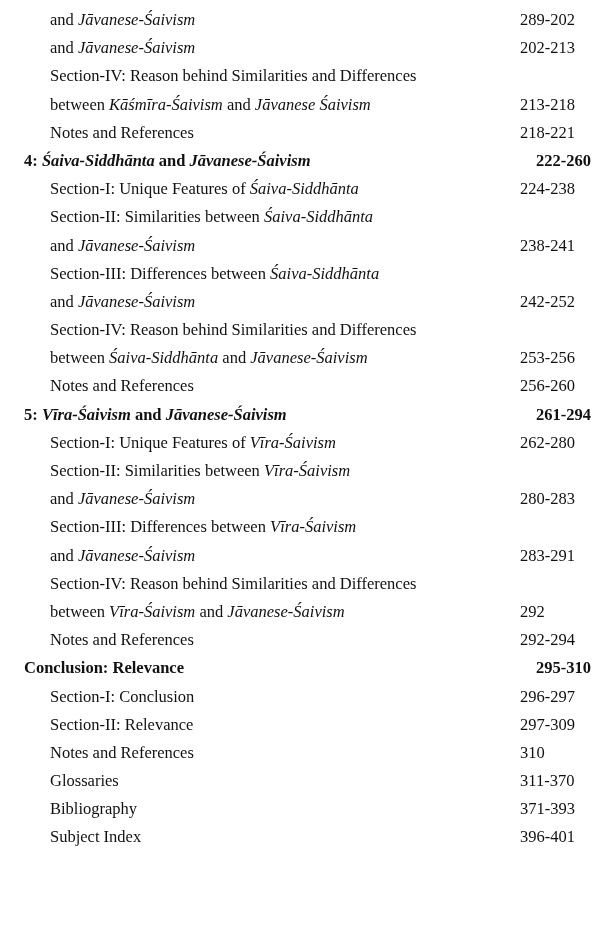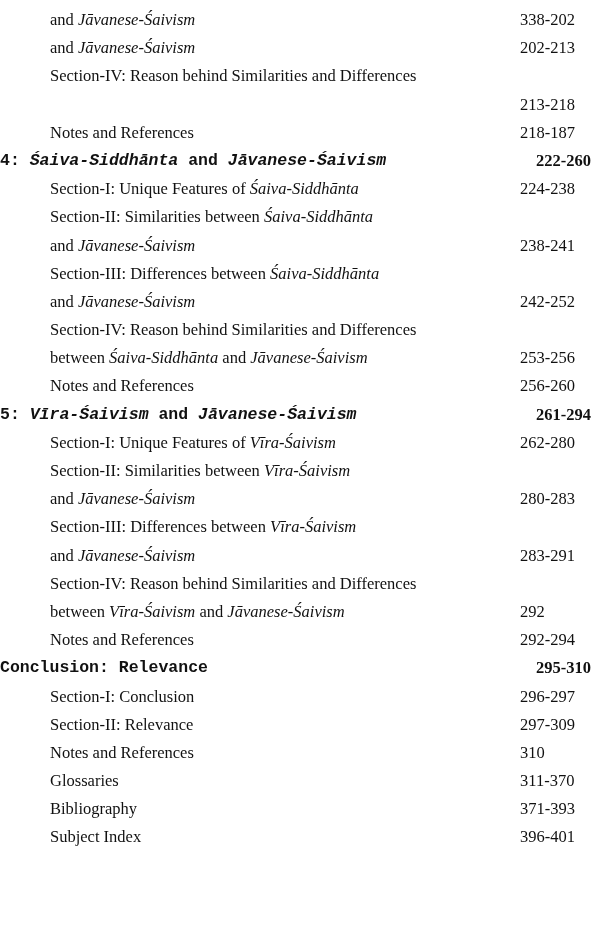--- a/index.html
+++ b/index.html
@@ -1,47 +1,48 @@
 <!DOCTYPE html>
 <html><head>
 <meta charset="utf-8">
 <style>
   html, body { margin:0; padding:0; background:#ffffff; }
   body { width:600px; height:949px; overflow:hidden; position:relative;
          font-family:"Liberation Serif","DejaVu Serif",serif; color:#111; }
   .toc { position:absolute; top:6px; left:0; width:600px; }
   .row { position:relative; height:28.2px; line-height:28.2px; font-size:16.5px; white-space:nowrap; }
   .row .t { position:absolute; left:50px; }
-  .row.h .t { left:0; font-weight:bold;font-family:Liberation Mono, monospace; }
+  .row.h .t { left:24px; font-weight:bold; }
   .row .p { position:absolute; left:520px; }
   .row.h .p { font-weight:bold; left:536px; }
   i { font-style:italic; }
 </style>
 </head>
 <body>
 
 <div class="toc" id="toc">
     <div class="row">
       <span class="t"><span>and </span><i>Jāvanese-Śaivism</i></span>
-      <span class="p">338-202</span>
+      <span class="p">289-202</span>
     </div>
     <div class="row">
       <span class="t"><span>and </span><i>Jāvanese-Śaivism</i></span>
       <span class="p">202-213</span>
     </div>
     <div class="row">
       <span class="t"><span>Section-IV: Reason behind Similarities and Differences</span></span>
       <span class="p"></span>
     </div>
     <div class="row">
+      <span class="t"><span>between </span><i>Kāśmīra-Śaivism</i><span> and </span><i>Jāvanese Śaivism</i></span>
       <span class="p">213-218</span>
     </div>
     <div class="row">
       <span class="t"><span>Notes and References</span></span>
-      <span class="p">218-187</span>
+      <span class="p">218-221</span>
     </div>
     <div class="row h">
       <span class="t"><span>4: </span><i>Śaiva-Siddhānta</i><span> and </span><i>Jāvanese-Śaivism</i></span>
       <span class="p">222-260</span>
     </div>
     <div class="row">
       <span class="t"><span>Section-I: Unique Features of </span><i>Śaiva-Siddhānta</i></span>
       <span class="p">224-238</span>
     </div>
     <div class="row">

